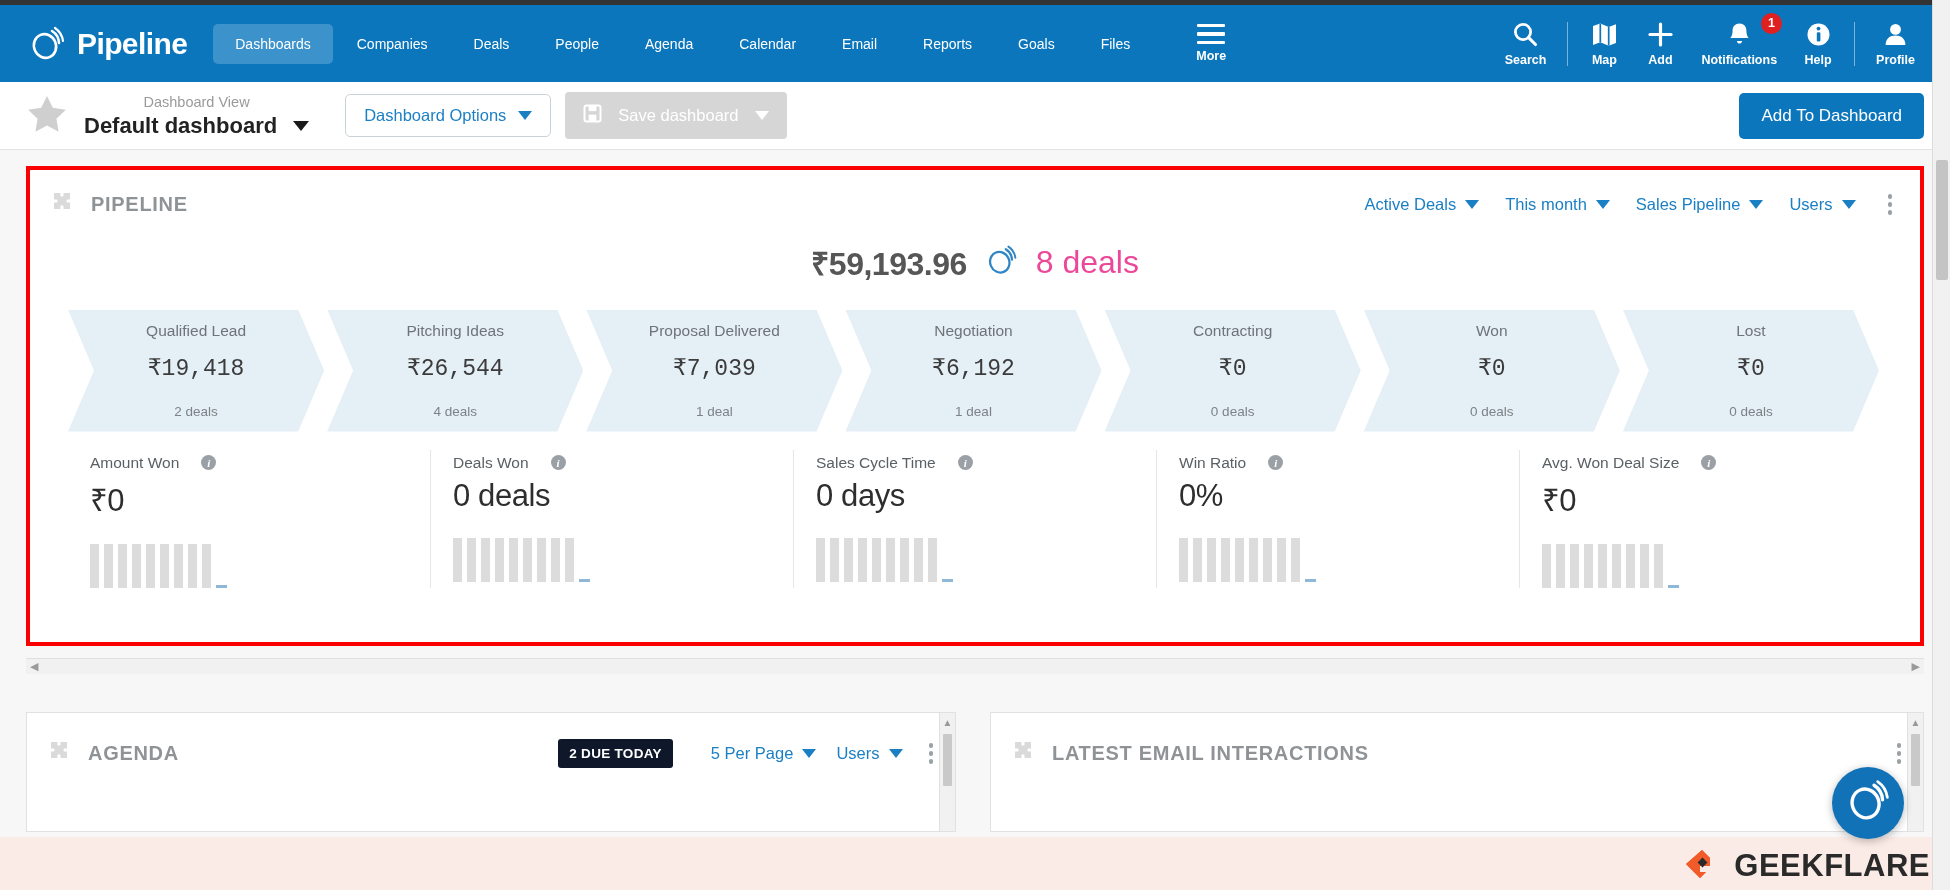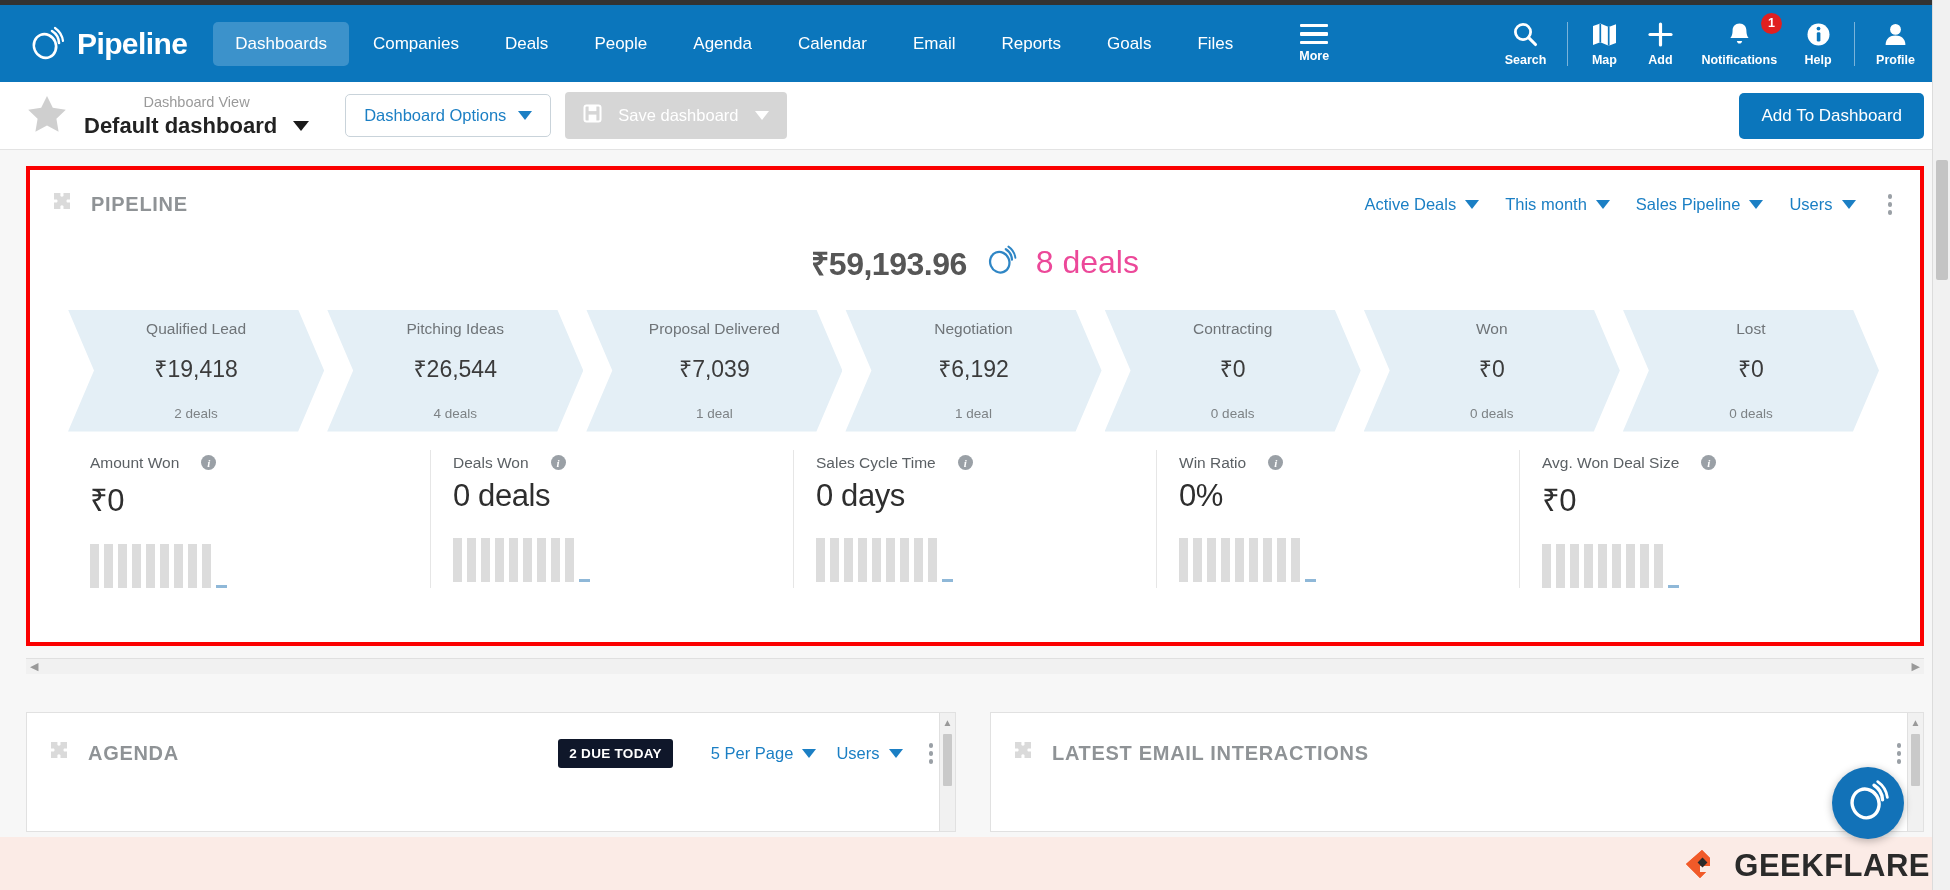--- a/index.html
+++ b/index.html
@@ -19,21 +19,21 @@
     position: relative;
   }
   .brand { display: flex; align-items: center; gap: 11px; margin-right: 26px; }
   .brand-mark { width: 38px; height: 38px; flex: 0 0 38px; }
   .brand-text {
     color: #ffffff; font-size: 30px; font-weight: bold;
     letter-spacing: -0.6px;
   }
   .navlinks { display: flex; align-items: center; gap: 2px; }
   .navlink {
-    color: #ffffff; font-size: 17px; padding: 12px 22px;
+    color: #ffffff; font-size: 14px; padding: 12px 22px;
     border-radius: 5px; white-space: nowrap; cursor: pointer;
   }
   .navlink.active { background: #3c92cb; }
 
   .nav-more {
     display: flex; flex-direction: column; align-items: center;
     margin-left: 34px; cursor: pointer; padding: 0 10px;
   }
   .hamburger { width: 28px; }
   .hamburger span {
@@ -130,21 +130,21 @@
   
   .funnel { display: flex; margin: 26px 38px 0 38px; height: 122px; }
   .stage {
     flex: 1; background: #e4eff6; position: relative;
     display: flex; flex-direction: column; align-items: center;
     justify-content: center; margin-right: 3px;
     clip-path: polygon(0 0, calc(100% - 26px) 0, 100% 50%, calc(100% - 26px) 100%, 0 100%, 26px 50%);
   }
   .stage:first-child { clip-path: polygon(0 0, calc(100% - 26px) 0, 100% 50%, calc(100% - 26px) 100%, 0 100%, 26px 50%); }
   .stage-name { font-size: 15.5px; color: #6f7478; margin-bottom: 14px; }
-  .stage-amount { font-size: 23px; color: #3b3b3b; margin-bottom: 22px; }
+  .stage-amount { font-size: 23px; color: #3b3b3b; margin-bottom: 22px; font-family: Liberation Mono, monospace; }
   .stage-deals { font-size: 13.5px; color: #7d8285; }
 
   
   .kpis { display: flex; margin: 18px 38px 0 38px; }
   .kpi { flex: 1; padding: 4px 0 0 22px; border-left: 1px solid #e6e6e6; }
   .kpi:first-child { border-left: none; }
   .kpi-label {
     font-size: 15.5px; color: #5b6064; display: flex; align-items: center; gap: 22px;
   }
   .info-dot {

